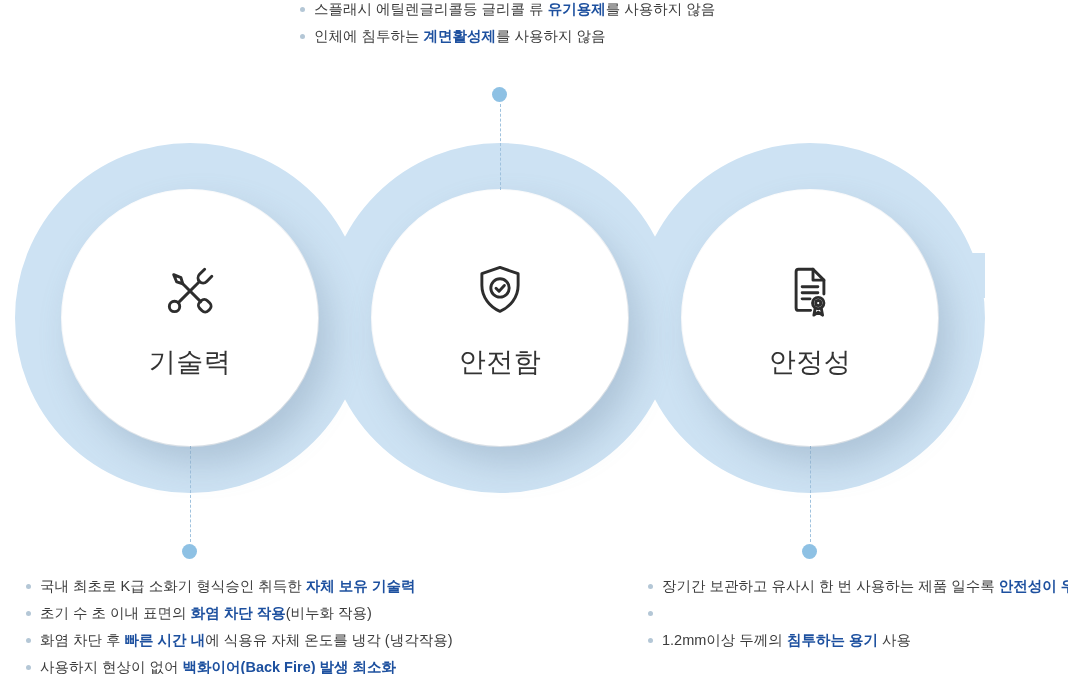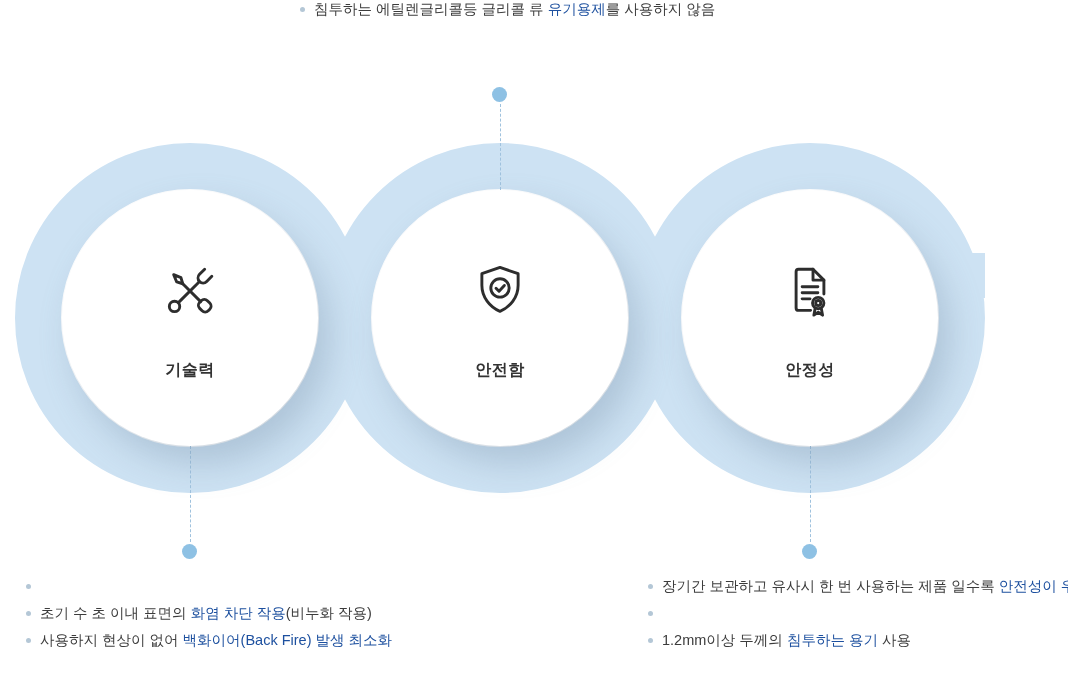--- a/index.html
+++ b/index.html
@@ -29,42 +29,42 @@
 
   
   .feature-circle {
     position:absolute; top:190px; width:256px; height:256px;
     border-radius:50%; background:#ffffff; z-index:3;
     box-shadow:12px 18px 34px rgba(110,135,160,0.32);
     display:flex; flex-direction:column; align-items:center;
   }
   .feature-circle .icon { margin-top:72px; width:58px; height:58px; }
   .feature-label {
-    margin-top:40px; font-size:16px; font-weight:700;
+    margin-top:24px; font-size:27px; font-weight:400;
     color:var(--circle-label,#333333); letter-spacing:0.5px;
   }
 
   
   .ic { fill:none; stroke:var(--icon-stroke,#2d2d2d); stroke-width:2.4;
         stroke-linecap:round; stroke-linejoin:round; }
 
   
   .notes { position:absolute; z-index:4; white-space:nowrap; }
   .notes-top { left:300px; top:-3px; }
   .notes-bl  { left:26px;  top:574px; }
   .notes-br  { left:648px; top:574px; }
   .note-line {
     display:flex; align-items:center; height:25px; margin-bottom:2px;
     font-size:14.5px; color:var(--body-text,#3c3c3c);
   }
   .bullet {
     width:5px; height:5px; border-radius:50%; flex:0 0 auto;
     background:var(--bullet,#b4c7d6); margin-right:9px;
   }
-  .hl { font-weight:400; color:var(--highlight,#1d509f); }
+  .hl { font-weight:700; color:var(--highlight,#1d509f); }
 </style>
 </head>
 <body>
 
 <div class="canvas">
 
   <svg class="ribbon" width="1068" height="674" viewBox="0 0 1068 674" aria-hidden="true">
     <g class="stroke">
       <circle cx="190" cy="318" r="152"></circle>
       <circle cx="500" cy="318" r="152"></circle>
@@ -123,30 +123,39 @@
         <circle cx="24" cy="21.5" r="7.6"></circle>
         <path d="M20.7 21.7 L23.2 24.2 L27.6 19.4"></path>
       </g>
     </svg>
     <div class="feature-label">안전함</div>
   </div>
 
   <div class="notes notes-top">
       <div class="note-line">
         <span class="bullet"></span>
-        <span><span>침투하는 에틸렌글리콜등 글리콜 류 </span><span class="hl">유기용제</span><span>를 사용하지 않음</span></span>
+        <span><span>스플래시 에틸렌글리콜등 글리콜 류 </span><span class="hl">유기용제</span><span>를 사용하지 않음</span></span>
+      </div>
+      <div class="note-line">
+        <span class="bullet"></span>
+        <span><span>인체에 침투하는 </span><span class="hl">계면활성제</span><span>를 사용하지 않음</span></span>
       </div>
     </div>
   <div class="notes notes-bl">
       <div class="note-line">
         <span class="bullet"></span>
+        <span><span>국내 최초로 K급 소화기 형식승인 취득한 </span><span class="hl">자체 보유 기술력</span></span>
       </div>
       <div class="note-line">
         <span class="bullet"></span>
         <span><span>초기 수 초 이내 표면의 </span><span class="hl">화염 차단 작용</span><span>(비누화 작용)</span></span>
+      </div>
+      <div class="note-line">
+        <span class="bullet"></span>
+        <span><span>화염 차단 후 </span><span class="hl">빠른 시간 내</span><span>에 식용유 자체 온도를 냉각 (냉각작용)</span></span>
       </div>
       <div class="note-line">
         <span class="bullet"></span>
         <span><span>사용하지 현상이 없어 </span><span class="hl">백화이어(Back Fire) 발생 최소화</span></span>
       </div>
     </div>
   <div class="notes notes-br">
       <div class="note-line">
         <span class="bullet"></span>
         <span><span>장기간 보관하고 유사시 한 번 사용하는 제품 일수록 </span><span class="hl">안전성이 우선!</span></span>

